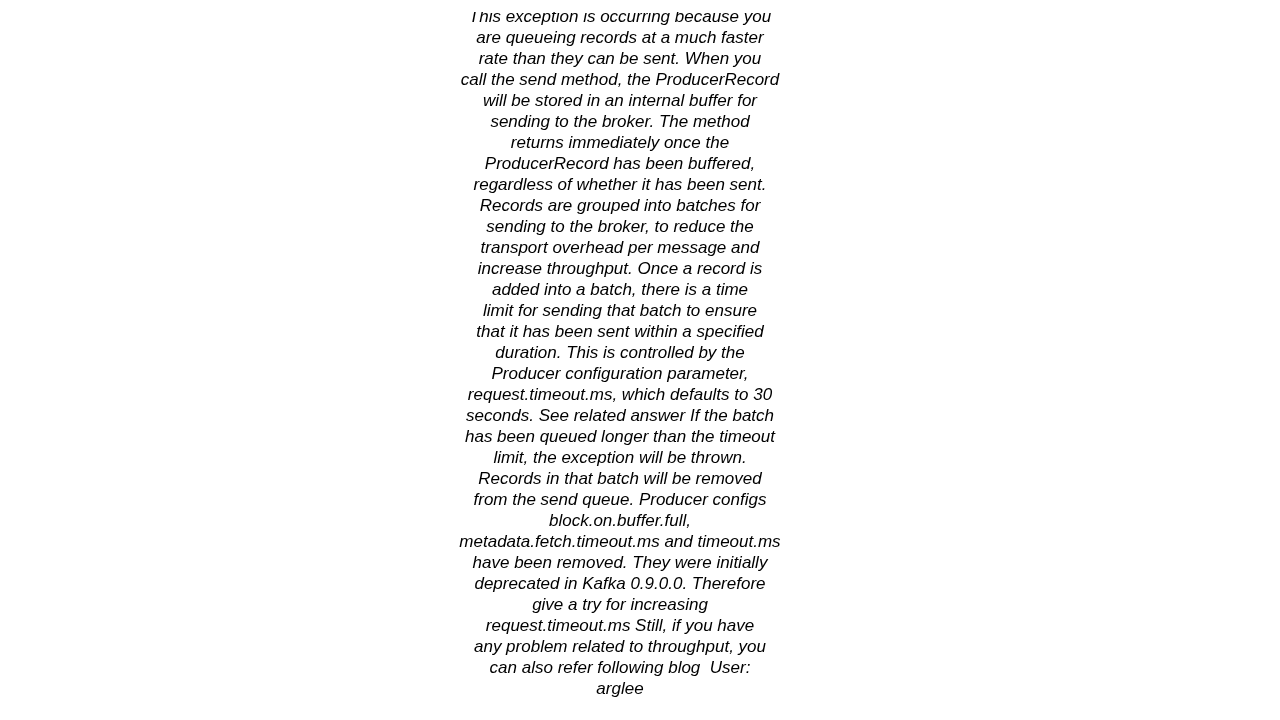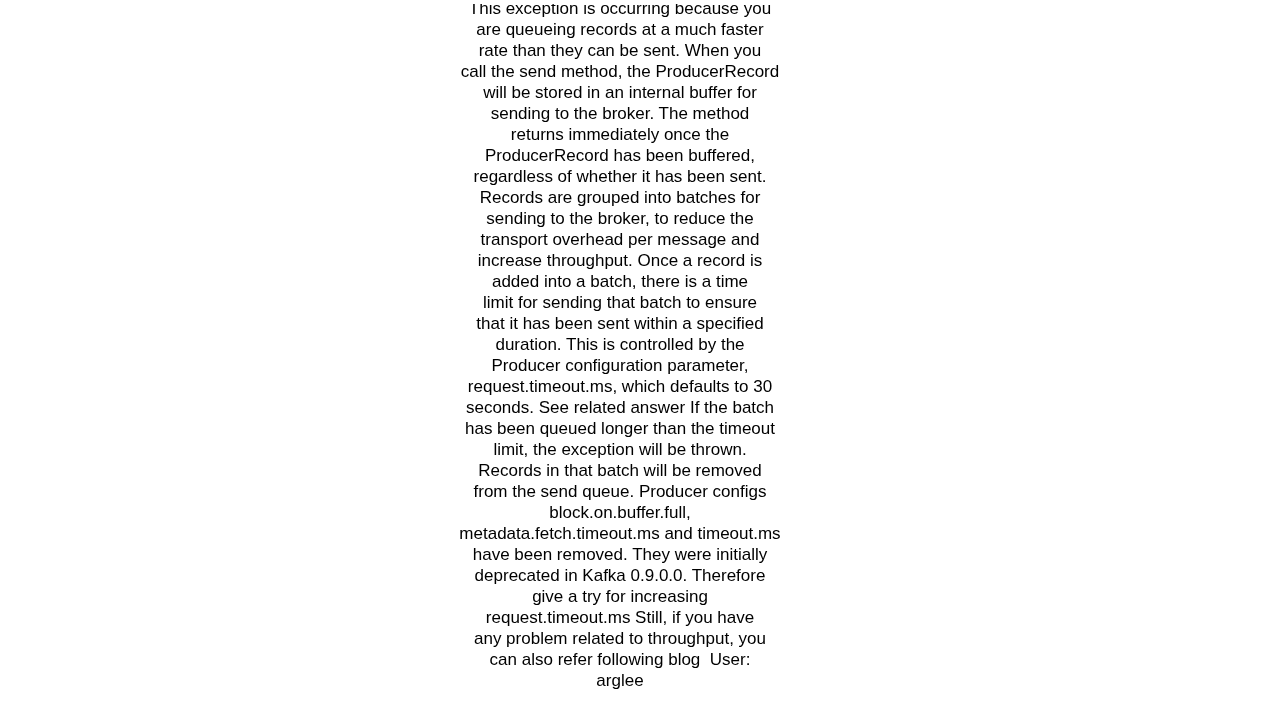--- a/index.html
+++ b/index.html
@@ -15,25 +15,26 @@
     }
     .page {
       position: relative;
       width: 1280px;
       height: 720px;
       background: #ffffff;
     }
     
     .clip {
       position: absolute;
-      top: 4px;
+      top: 12px;
       left: 0;
       width: 1280px;
       height: 687px;
       overflow: hidden;
+      font-style: italic;
     }
     .answer-text {
       position: absolute;
       top: -6px;
       left: 420px;
       width: 400px;
       font-family: "Liberation Sans", sans-serif;
       font-size: 17px;
       line-height: 21px;
       color: #000000;

